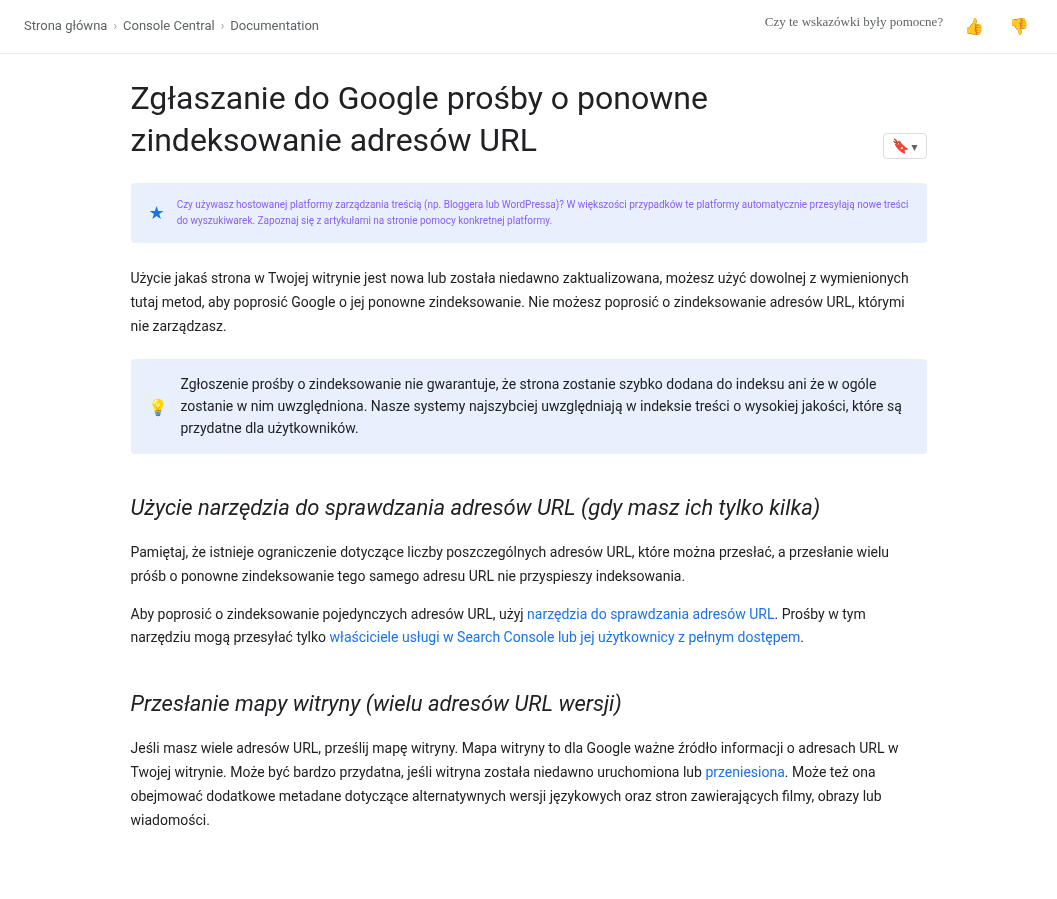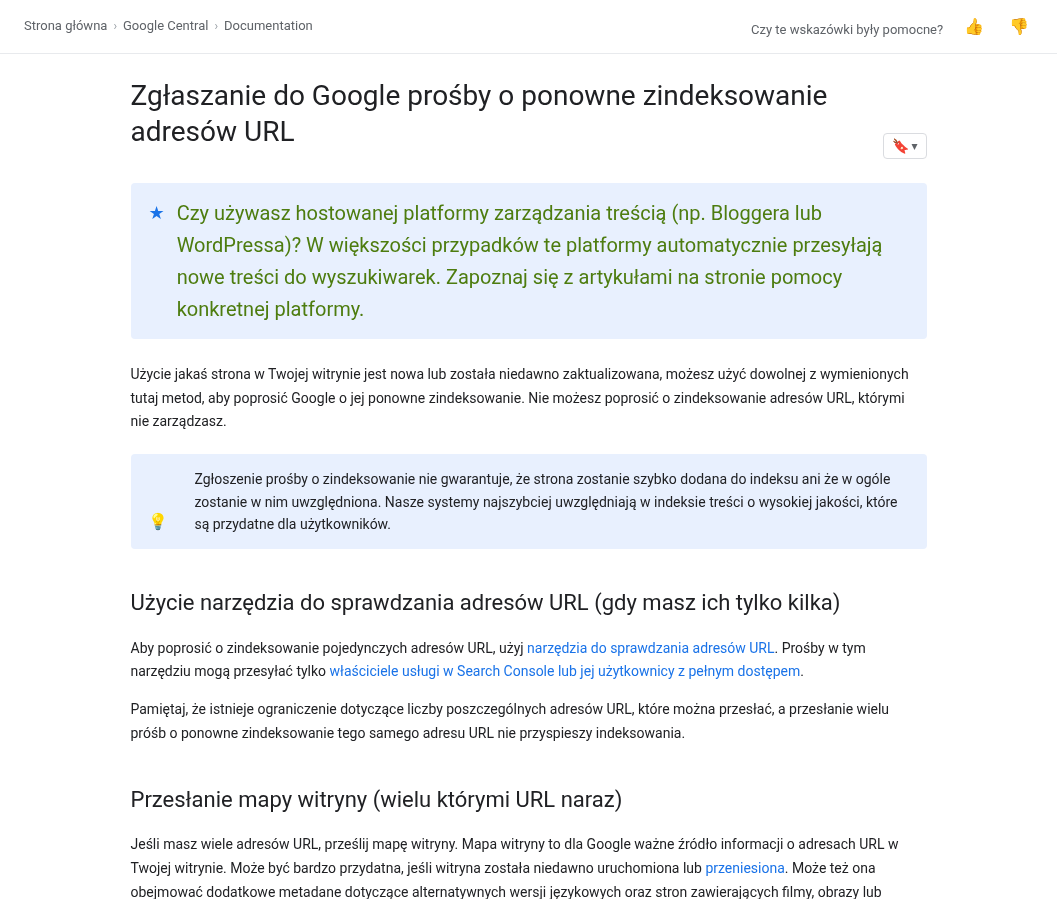--- a/index.html
+++ b/index.html
@@ -24,46 +24,47 @@
       font-size: 13px;
       color: #5f6368;
     }
     .breadcrumb a {
       color: #5f6368;
       text-decoration: none;
     }
     .breadcrumb .sep { color: #9aa0a6; font-size: 12px; }
     .feedback-area {
       display: flex;
-      align-items: flex-end;
+      align-items: flex-start;
       gap: 17px;
       font-size: 13px;
       color: #5f6368;
+      font-family: Liberation Serif, serif;
     }
     .feedback-btn {
       background: none;
       border: none;
       cursor: pointer;
       padding: 4px;
       color: #5f6368;
       font-size: 18px;
       display: flex;
       align-items: center;
     }
     .main-content {
       max-width: 860px;
       margin: 0 auto;
       padding: 24px 32px;
     }
     .page-title {
-      font-size: 28px;
+      font-size: 32px;
       font-weight: 400;
       color: #202124;
       line-height: 1.3;
-      margin-bottom: 12px;
+      margin-bottom: 2px;
     }
     .title-row {
       display: flex;
       align-items: flex-end;
       gap: 10px;
       margin-bottom: 20px;
     }
     .bookmark-btn {
       display: flex;
       align-items: center;
@@ -86,32 +87,32 @@
       gap: 12px;
       align-items: flex-start;
     }
     .info-box .icon-star {
       color: #1a73e8;
       font-size: 18px;
       flex-shrink: 0;
       margin-top: 2px;
     }
     .info-box-text {
-      font-size: 20px;
-      color: #4d7c0f;
+      font-size: 10px;
+      color: #8b5cf6;
       line-height: 1.6;
     }
     .note-box {
       background: #e8f0fe;
       border-radius: 4px;
       padding: 14px 18px;
       margin: 20px 0;
       display: flex;
-      gap: 26px;
-      align-items: flex-end;
+      gap: 12px;
+      align-items: center;
     }
     .note-box .icon-bulb {
       color: #1a73e8;
       font-size: 18px;
       flex-shrink: 0;
       margin-top: 2px;
     }
     .note-box-text {
       font-size: 14px;
       color: #202124;
@@ -125,36 +126,37 @@
     }
     .body-text a, .info-box-text a, .note-box-text a {
       color: #1a73e8;
       text-decoration: none;
     }
     .section-title {
       font-size: 22px;
       font-weight: 400;
       color: #202124;
       margin: 36px 0 16px 0;
+      font-style: italic;
     }
     .thumbs-up-icon::before { content: "👍"; font-size: 16px; }
     .thumbs-down-icon::before { content: "👎"; font-size: 16px; }
     .star-icon::before { content: "★"; }
     .bulb-icon::before { content: "💡"; font-size: 16px; }
     .bookmark-icon::before { content: "🔖"; font-size: 14px; }
     .chevron-icon::before { content: "▾"; font-size: 12px; }
   </style>
 </head>
 <body>
 
 <div class="top-bar">
   <nav class="breadcrumb">
     <a href="#">Strona główna</a>
     <span class="sep">›</span>
-    <a href="#">Google Central</a>
+    <a href="#">Console Central</a>
     <span class="sep">›</span>
     <a href="#">Documentation</a>
   </nav>
   <div class="feedback-area">
     <span>Czy te wskazówki były pomocne?</span>
     <button class="feedback-btn">
       <span class="thumbs-up-icon"></span>
     </button>
     <button class="feedback-btn">
       <span class="thumbs-down-icon"></span>
@@ -179,20 +181,20 @@
   <p class="body-text">Użycie jakaś strona w Twojej witrynie jest nowa lub została niedawno zaktualizowana, możesz użyć dowolnej z wymienionych tutaj metod, aby poprosić Google o jej ponowne zindeksowanie. Nie możesz poprosić o zindeksowanie adresów URL, którymi nie zarządzasz.</p>
 
 
   <div class="note-box">
     <span class="icon-bulb bulb-icon"></span>
     <div class="note-box-text">Zgłoszenie prośby o zindeksowanie nie gwarantuje, że strona zostanie szybko dodana do indeksu ani że w ogóle zostanie w nim uwzględniona. Nasze systemy najszybciej uwzględniają w indeksie treści o wysokiej jakości, które są przydatne dla użytkowników.</div>
   </div>
 
   <h2 class="section-title">Użycie narzędzia do sprawdzania adresów URL (gdy masz ich tylko kilka)</h2>
 
+  <p class="body-text">Pamiętaj, że istnieje ograniczenie dotyczące liczby poszczególnych adresów URL, które można przesłać, a przesłanie wielu próśb o ponowne zindeksowanie tego samego adresu URL nie przyspieszy indeksowania.</p>
+
   <p class="body-text">Aby poprosić o zindeksowanie pojedynczych adresów URL, użyj <a href="#">narzędzia do sprawdzania adresów URL</a>. Prośby w tym narzędziu mogą przesyłać tylko <a href="#">właściciele usługi w Search Console lub jej użytkownicy z pełnym dostępem</a>.</p>
 
-  <p class="body-text">Pamiętaj, że istnieje ograniczenie dotyczące liczby poszczególnych adresów URL, które można przesłać, a przesłanie wielu próśb o ponowne zindeksowanie tego samego adresu URL nie przyspieszy indeksowania.</p>
-
-  <h2 class="section-title">Przesłanie mapy witryny (wielu którymi URL naraz)</h2>
+  <h2 class="section-title">Przesłanie mapy witryny (wielu adresów URL wersji)</h2>
 
   <p class="body-text">Jeśli masz wiele adresów URL, prześlij mapę witryny. Mapa witryny to dla Google ważne źródło informacji o adresach URL w Twojej witrynie. Może być bardzo przydatna, jeśli witryna została niedawno uruchomiona lub <a href="#">przeniesiona</a>. Może też ona obejmować dodatkowe metadane dotyczące alternatywnych wersji językowych oraz stron zawierających filmy, obrazy lub wiadomości. </p>
 </div>
 
 </body></html>

